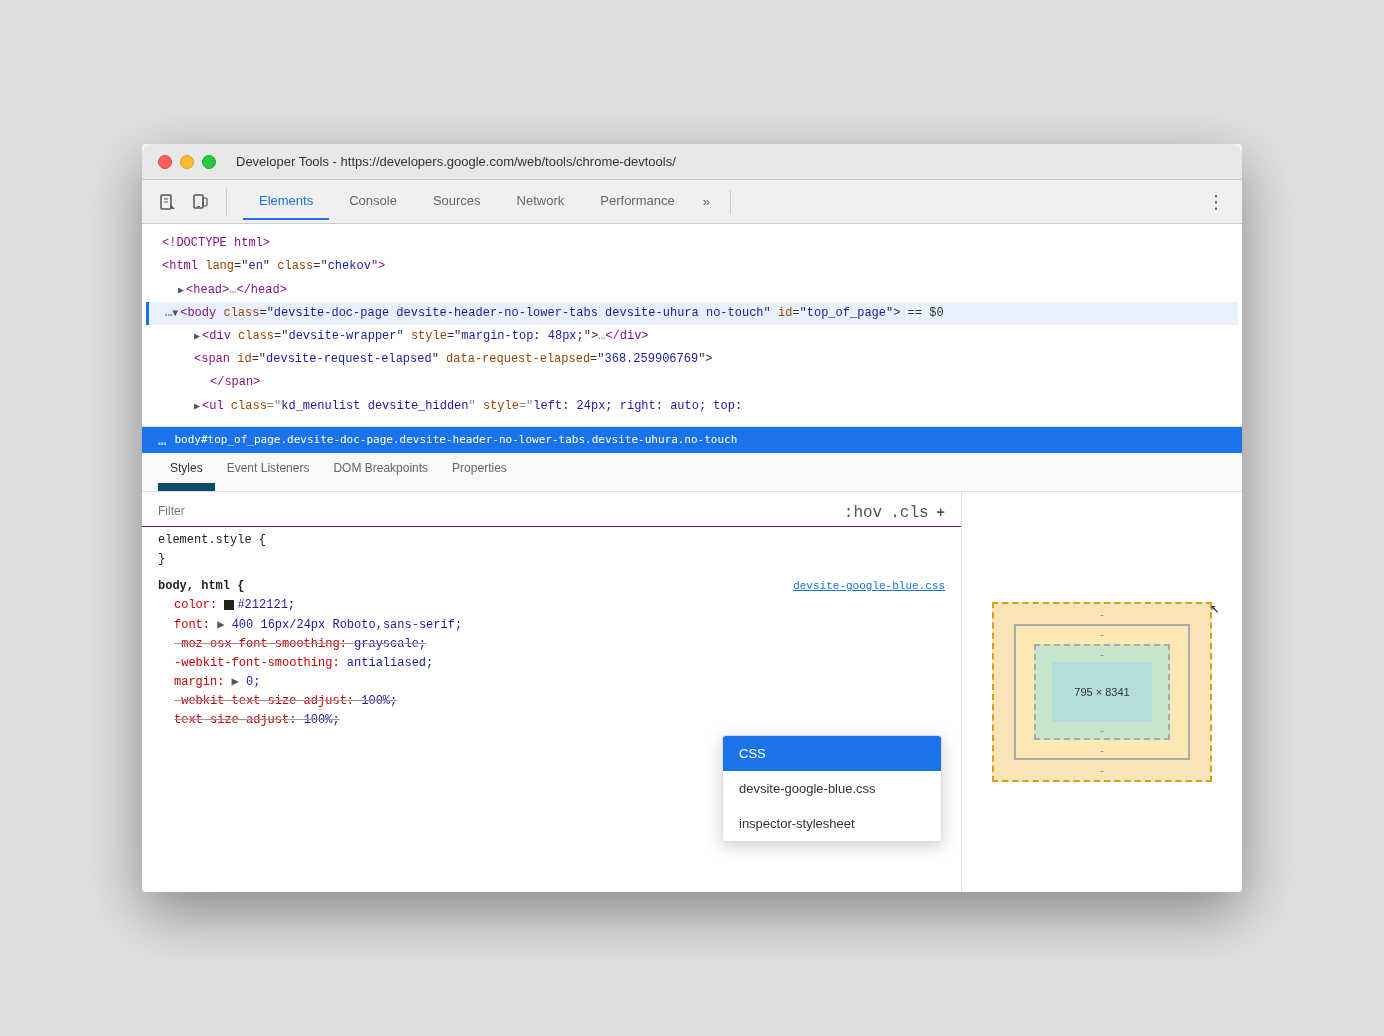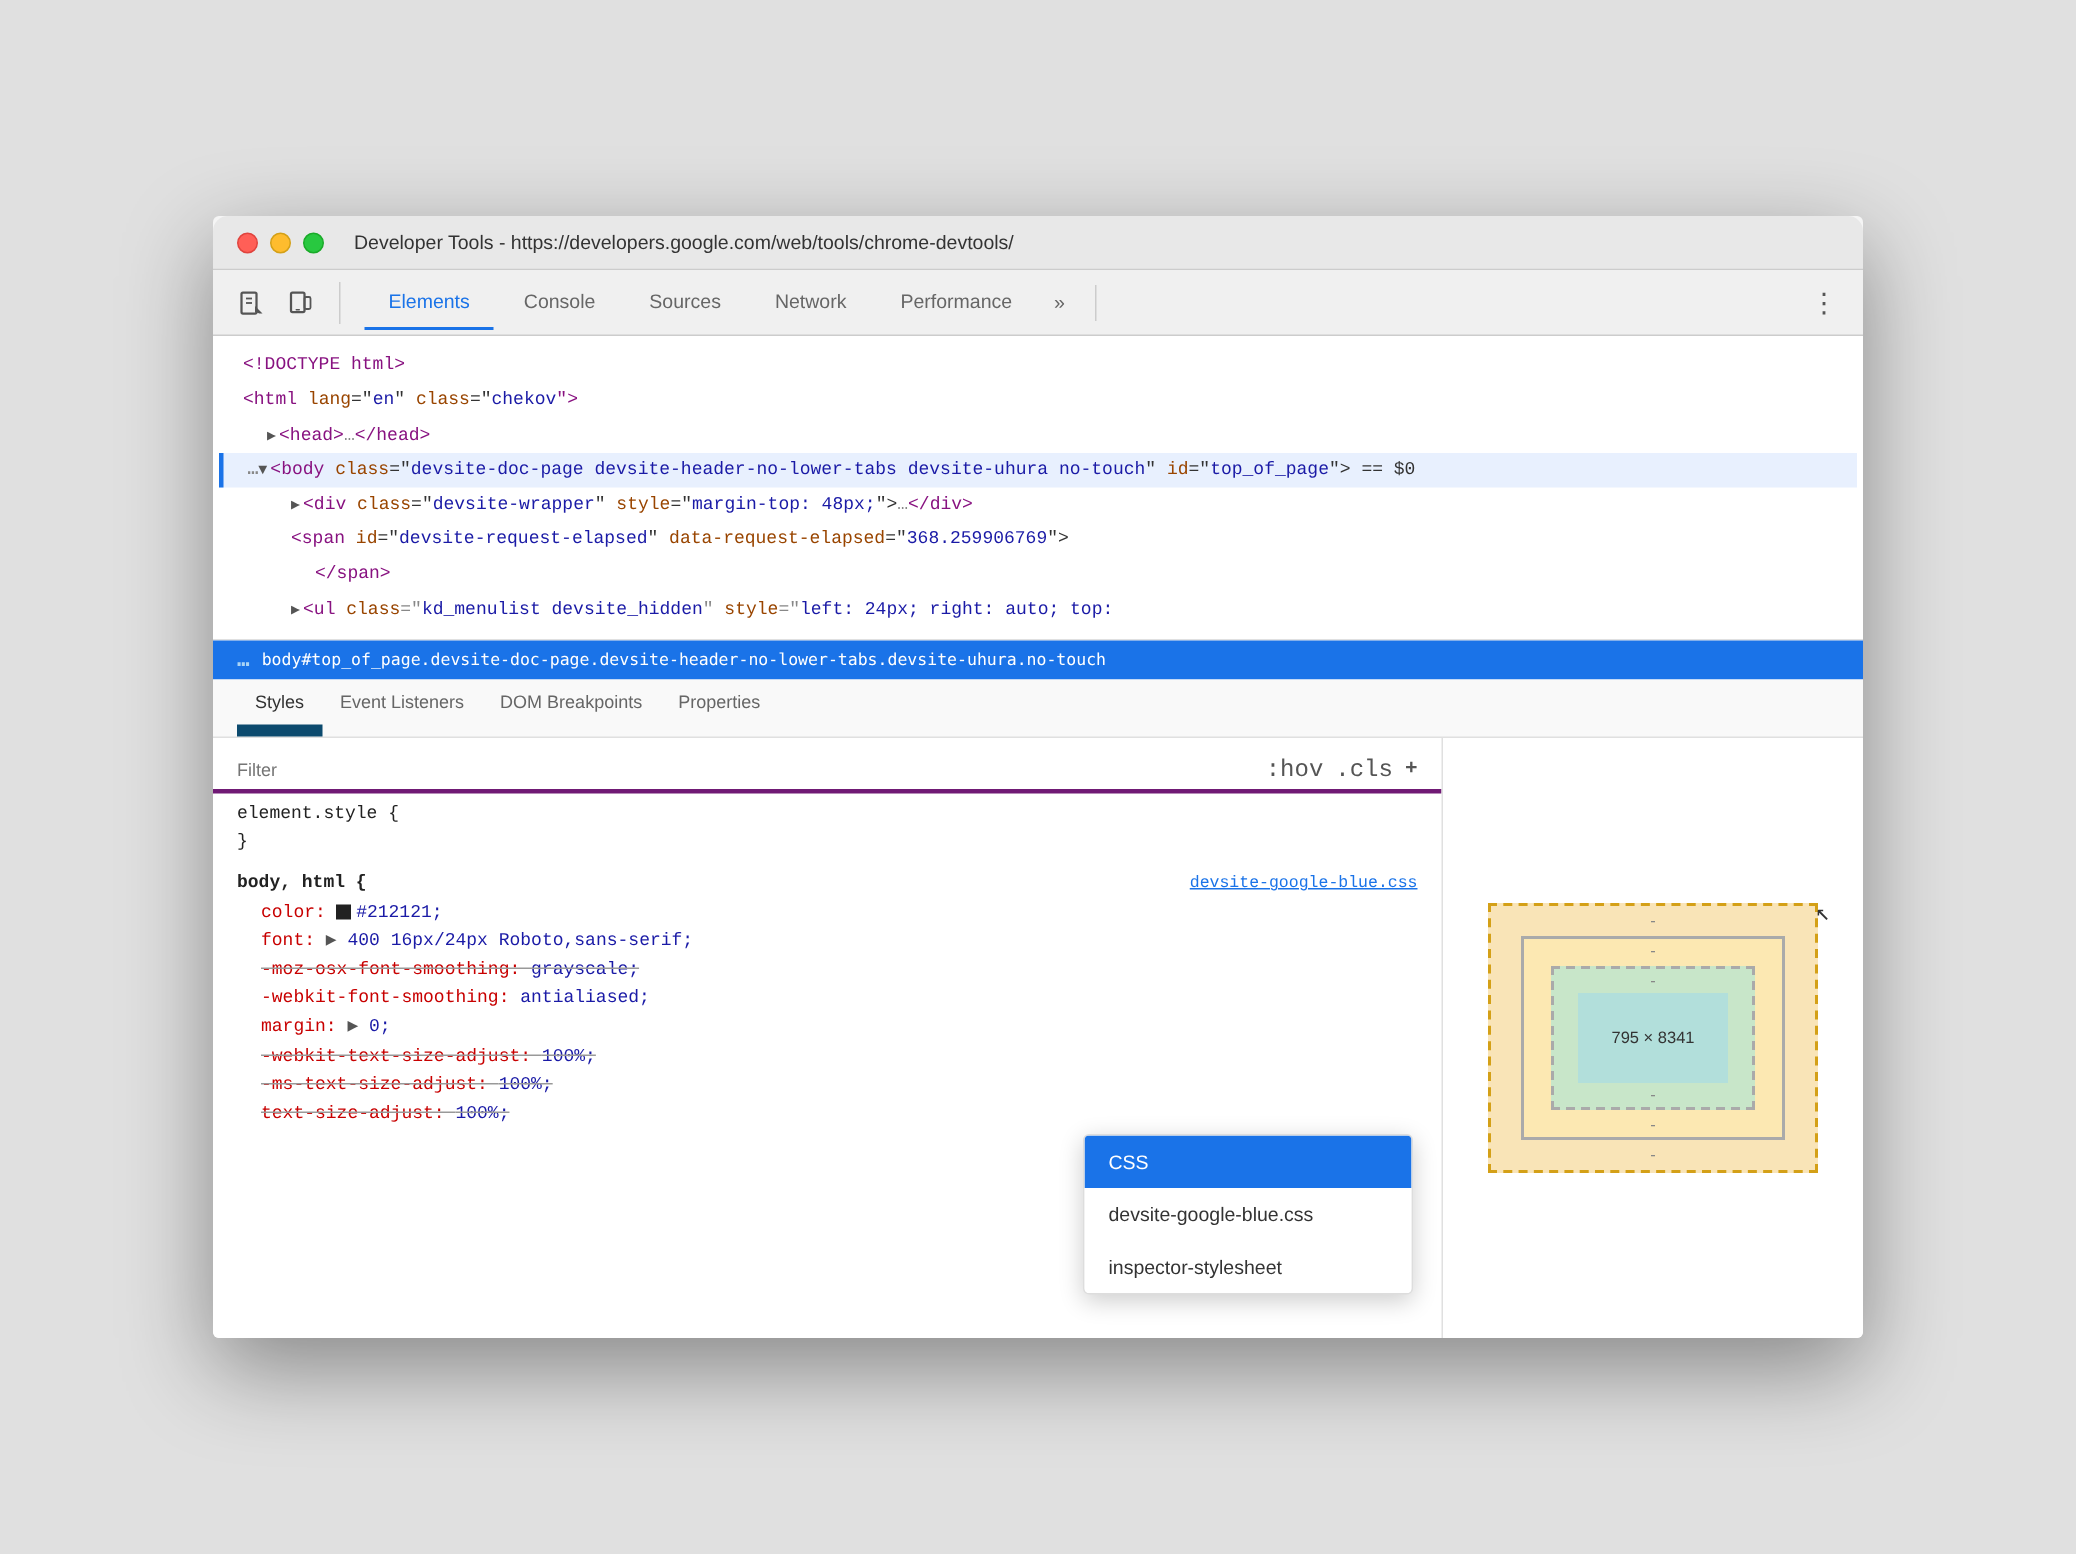--- a/index.html
+++ b/index.html
@@ -178,23 +178,23 @@
       min-height: 400px;
     }
     .styles-left {
       flex: 1;
       padding: 8px 0;
       border-right: 1px solid #e0e0e0;
       overflow: hidden;
     }
     .filter-bar {
       display: flex;
-      align-items: center;
+      align-items: flex-start;
       padding: 4px 16px;
-      border-bottom: 3px solid #701a75;
+      border-bottom: 1px solid #701a75;
       gap: 0;
     }
     .filter-input {
       flex: 1;
       border: none;
       outline: none;
       font-size: 12px;
       font-family: -apple-system, sans-serif;
       color: #333;
       background: transparent;
@@ -383,23 +383,20 @@
             <div>
               <span class="style-prop">-webkit-font-smoothing: </span><span class="style-val">antialiased;</span>
             </div>
             <div>
               <span class="style-prop">margin: </span><span style="color:#555">▶</span><span class="style-val"> 0;</span>
             </div>
             <div>
               <span class="style-strikethrough"><span class="style-prop">-webkit-text-size-adjust: </span><span class="style-val">100%;</span></span>
             </div>
             <div>
-              <span class="style-strikethrough"><span class="style-prop">-ms-text-size-adjust: </span><span class="style-val">100%;</span></span>
-            </div>
-            <div>
               <span class="style-strikethrough"><span class="style-prop">text-size-adjust: </span><span class="style-val">100%;</span></span>
             </div>
           </div>
         </div>
 
         <div class="dropdown-overlay">
           <div class="dropdown-popup">
             <div class="dropdown-item active">CSS</div>
             <div class="dropdown-item">devsite-google-blue.css</div>
             <div class="dropdown-item">inspector-stylesheet</div>

